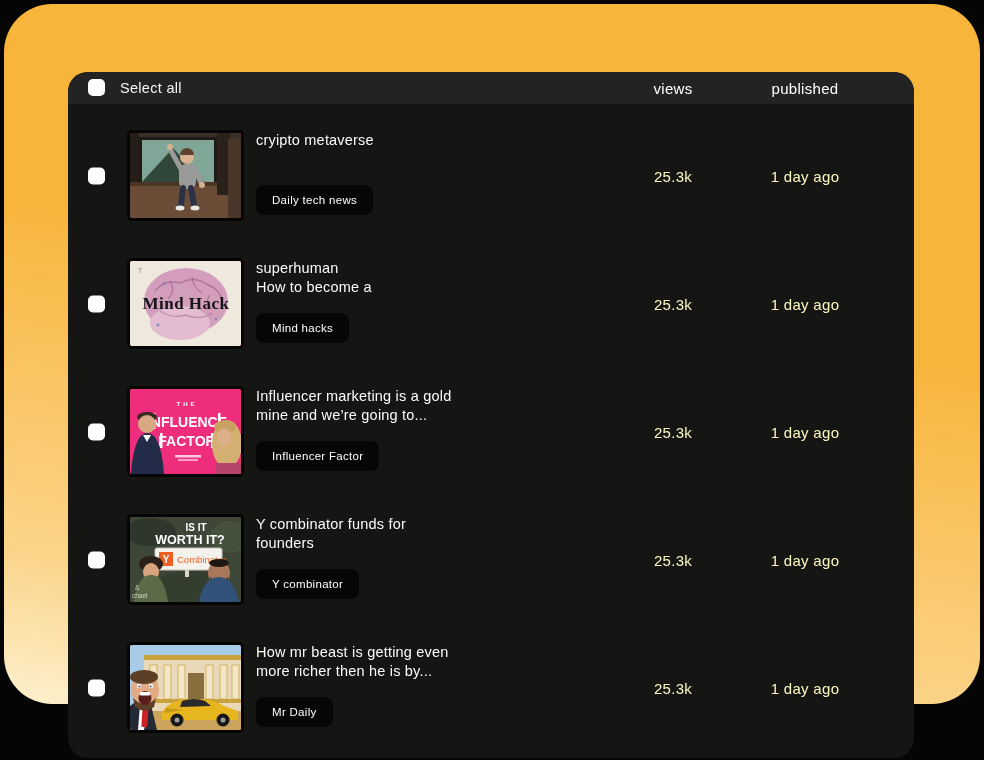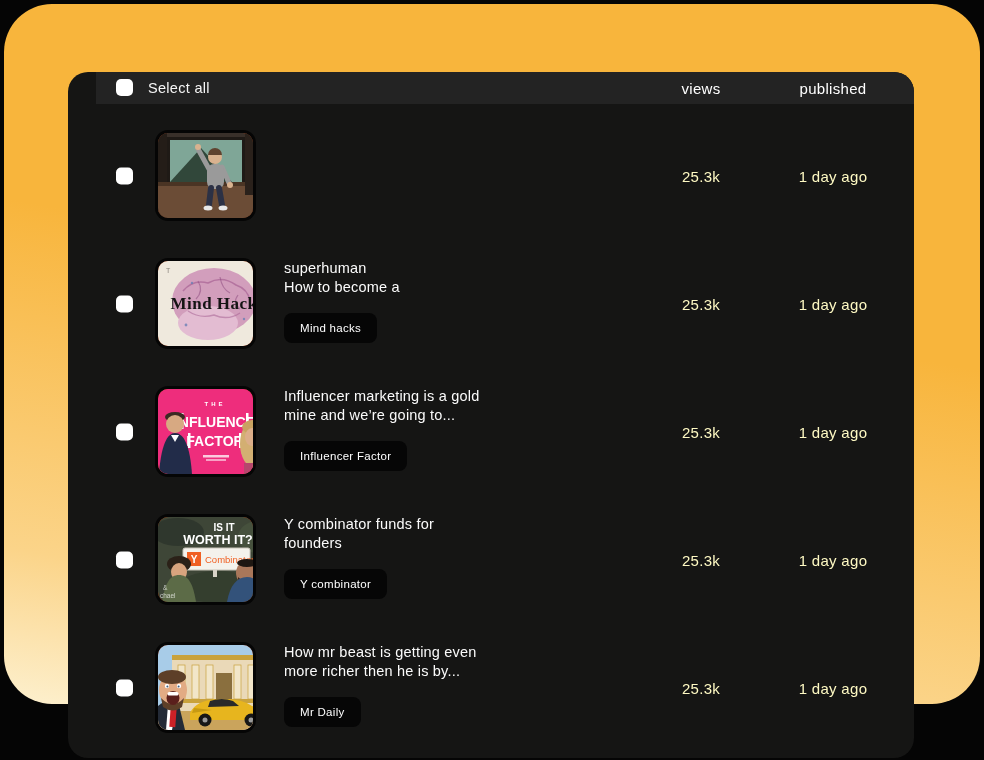--- a/index.html
+++ b/index.html
@@ -10,21 +10,21 @@
     overflow:hidden;
     font-family:"Liberation Sans", sans-serif;
   }
   .canvas {
     position:absolute; left:4px; top:4px; width:976px; height:700px;
     border-radius:48px;
     background:linear-gradient(190deg,#F8B53C 42%,#FBD489 82%,#FDF0CE 100%);
   }
   .panel {
     position:absolute; left:68px; top:72px; width:846px; height:686px;
-    background:#151514; border-radius:20px; overflow:hidden;padding-left:28px;
+    background:#151514; border-radius:20px; overflow:hidden;
   }
   .panel-header { position:relative; height:32px; background:#232323; }
   .checkbox {
     width:17px; height:17px; background:#ffffff; border-radius:5px;
     display:inline-block; cursor:pointer;
   }
   .panel-header .checkbox { position:absolute; left:20px; top:7px; }
   .select-all-label {
     position:absolute; left:52px; top:50%; transform:translateY(-50%);
     color:#f5f5f5; font-size:14.5px; letter-spacing:.3px;
@@ -33,22 +33,22 @@
     position:absolute; top:50%; transform:translateY(-50%);
     width:130px; text-align:center; color:#ffffff; font-size:15px; letter-spacing:.3px;
   }
   .h-views { left:540px; }
   .h-published { left:672px; }
 
   .rows { position:relative; padding-top:8px; }
   .row { position:relative; height:128px; }
   .row .checkbox { position:absolute; left:20px; top:50%; transform:translateY(-50%); }
   .thumb {
-    position:absolute; left:62px; top:21px; width:95px; height:85px;
-    border-radius:10px; overflow:hidden; box-shadow:0 0 0 3px #050505;
+    position:absolute; left:62px; top:21px; width:111px; height:85px;
+    border-radius:2px; overflow:hidden; box-shadow:0 0 0 3px #050505;
     cursor:pointer; background:#c2410c;
   }
   .thumb svg { display:block; width:111px; height:85px; }
   .meta { position:absolute; left:188px; top:19px; width:262px; }
   .title { color:#fbfbfb; font-size:14.5px; line-height:19px; letter-spacing:.2px; height:54px; }
   .title span { display:block; }
   .tag {
     display:inline-block; background:#060606; color:#ffffff;
     font-size:11.5px; letter-spacing:.3px; padding:9px 16px; border-radius:8px;
     cursor:pointer; border:none;
@@ -96,20 +96,26 @@
             <circle cx="72" cy="52" r="3" fill="#d9b28f"></circle>
             <rect x="49" y="31" width="17" height="25" rx="7" fill="#9a9a9a"></rect>
             <circle cx="57" cy="24" r="7" fill="#d9b28f"></circle>
             <path d="M50 22 a7 7 0 0 1 14 0 z" fill="#5f432f"></path>
             <path d="M53 55 L51 72" stroke="#2c3145" stroke-width="6" stroke-linecap="round" fill="none"></path>
             <path d="M61 55 L64 72" stroke="#2c3145" stroke-width="6" stroke-linecap="round" fill="none"></path>
             <ellipse cx="50" cy="75" rx="4.5" ry="2.5" fill="#e8e8e8"></ellipse>
             <ellipse cx="65" cy="75" rx="4.5" ry="2.5" fill="#e8e8e8"></ellipse>
           </g>
         </svg>
+      </div>
+      <div class="meta">
+        <div class="title">
+          <span>cryipto metaverse</span>
+        </div>
+        <button class="tag">Daily tech news</button>
       </div>
       <span class="views-cell">25.3k</span>
       <span class="pub-cell">1 day ago</span>
     </div>
 
     <div class="row">
       <span class="checkbox"></span>
       <div class="thumb">
         <svg viewBox="0 0 111 85">
           <rect x="0" y="0" width="111" height="85" fill="#efe9dd"></rect>

